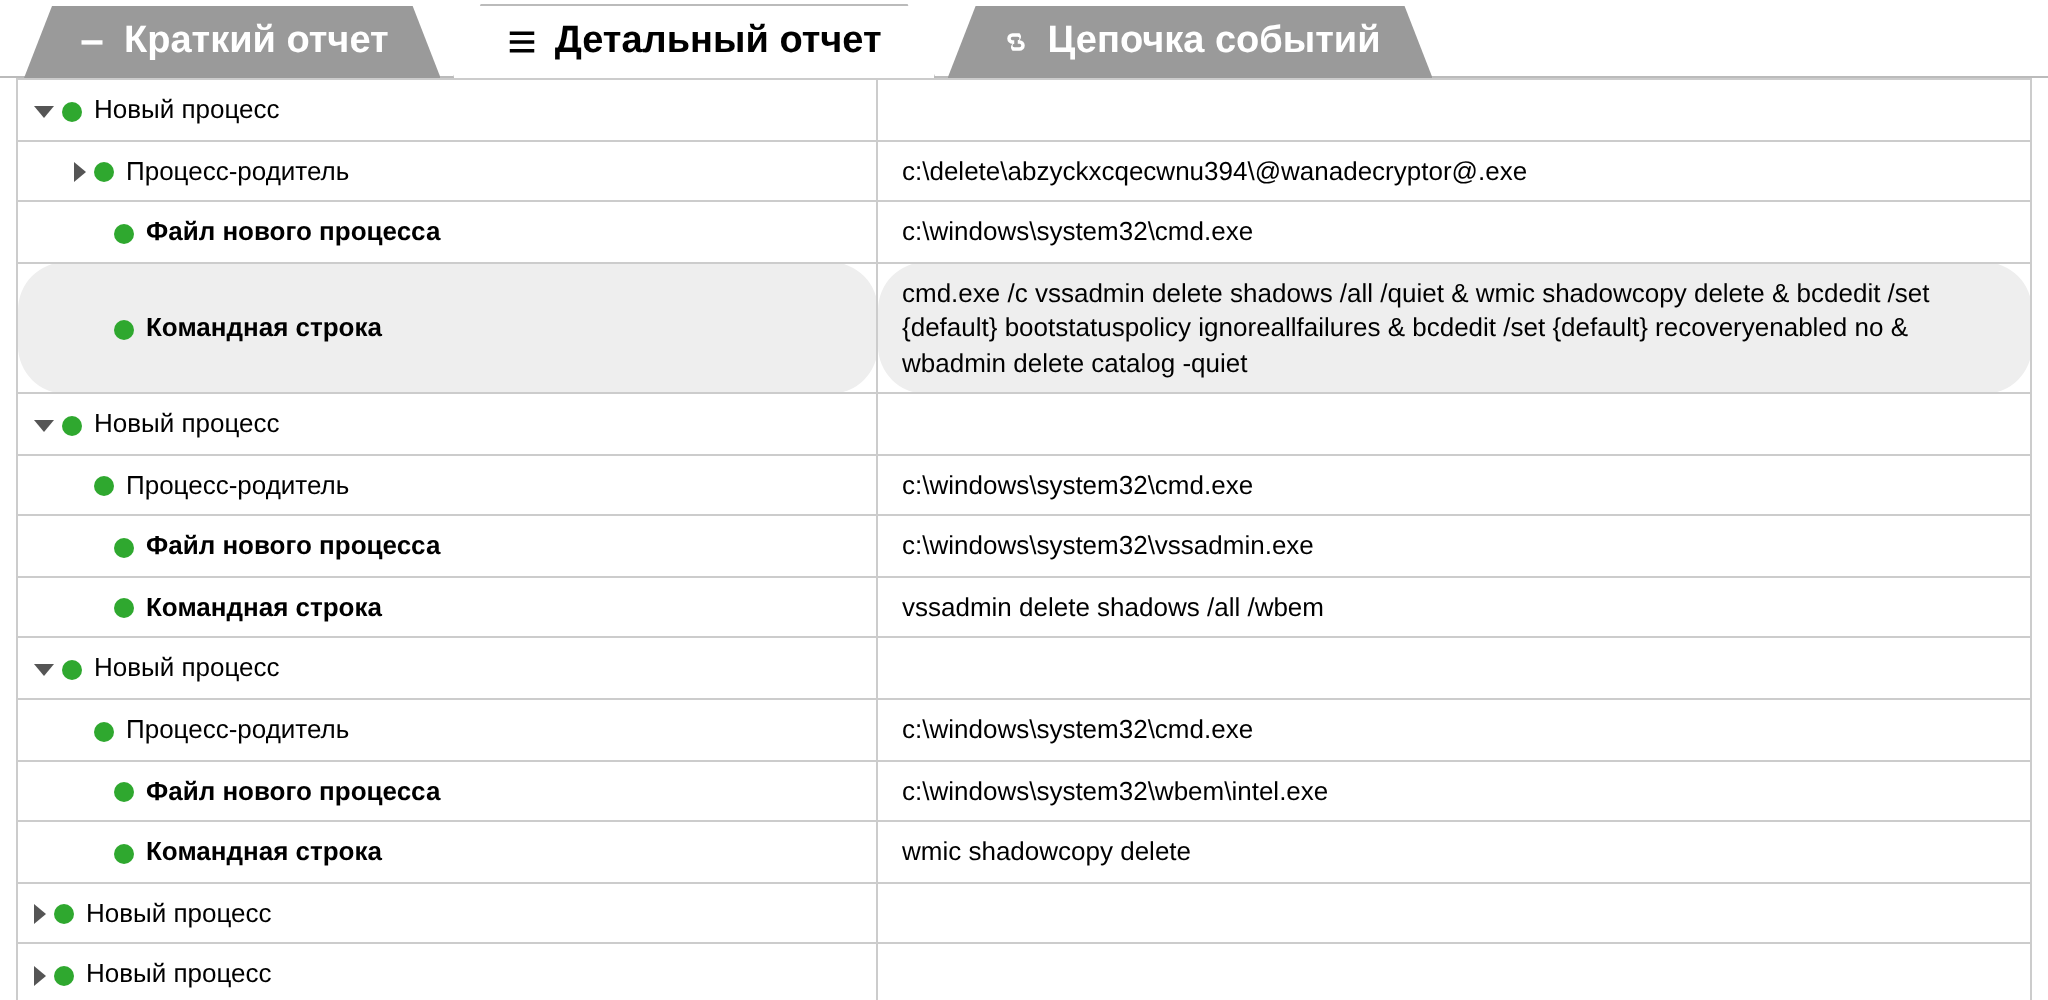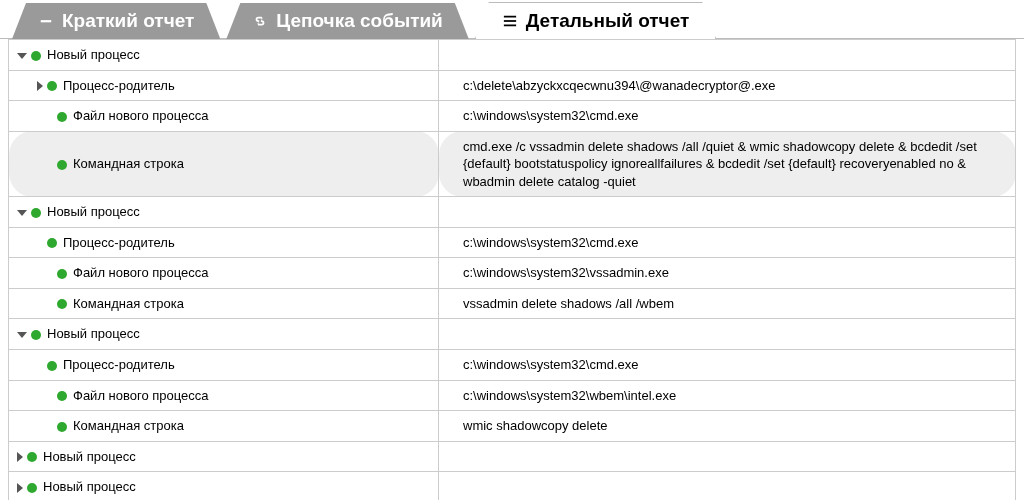--- a/index.html
+++ b/index.html
@@ -20,62 +20,62 @@
     border-top-left-radius: 4px;
     border-top-right-radius: 4px;
     clip-path: polygon(14px 0, calc(100% - 14px) 0, 100% 100%, 0 100%);
     min-width: 200px;
     justify-content: center;
   }
   .tab.active { background: #fff; color: #000; border: 1px solid #bbb; border-bottom: none; z-index: 2; }
   .tab .ticon { display: inline-flex; width: 16px; height: 16px; align-items: center; justify-content: center; }
   .content { border-top: 1px solid #bbb; margin-top: -1px; padding: 0 8px; }
   table { width: 100%; border-collapse: collapse; table-layout: fixed; }
-  td { border: 1px solid #ccc; padding: 6px 24px; vertical-align: middle; font-size: 13px; line-height: 1.35; }
+  td { border: 1px solid #ccc; padding: 6px 12px; vertical-align: middle; font-size: 13px; line-height: 1.35; }
   td.label { width: 430px; white-space: nowrap; }
   td.value { word-wrap: break-word; }
   tr.shaded td { background: #eeeeee; border-radius: 24px; }
   .caret { display: inline-block; width: 0; height: 0; margin-right: 4px; vertical-align: middle; }
   .caret.down { border-left: 5px solid transparent; border-right: 5px solid transparent; border-top: 6px solid #555; }
   .caret.right { border-top: 5px solid transparent; border-bottom: 5px solid transparent; border-left: 6px solid #555; }
   .dot { display: inline-block; width: 10px; height: 10px; border-radius: 50%; background: #2fa82f; margin-right: 6px; vertical-align: middle; }
   .ind0 { padding-left: 8px; }
   .ind1 { padding-left: 28px; }
-  .ind2 { padding-left: 48px; }
+  .ind2 { padding-left: 48px; font-weight: bold; }
   .placeholder { display:inline-block; width:10px; }
 </style>
 </head>
 <body>
 
 <div class="tabs">
   <div class="tab">
     <span class="ticon">
       <svg viewBox="0 0 16 16" width="14" height="14">
           <rect x="2" y="7" width="12" height="2.5" fill="#fff"></rect>
         </svg>
     </span>
     <span>Краткий отчет</span>
   </div>
-  <div class="tab">
-    <span class="ticon">
-      <svg viewBox="0 0 16 16" width="14" height="14">
-          <path d="M6 3a3 3 0 000 6h1V7H6a1 1 0 010-2h3a1 1 0 010 2V7h1a3 3 0 000-4H6zm4 4H9v2h1a1 1 0 010 2H7a1 1 0 010-2V9H6a3 3 0 000 4h4a3 3 0 000-6z" fill="#fff"></path>
-        </svg>
-    </span>
-    <span>Цепочка событий</span>
-  </div>
   <div class="tab active">
     <span class="ticon">
       <svg viewBox="0 0 16 16" width="14" height="14">
           <rect x="1" y="2" width="14" height="2" fill="#000"></rect>
           <rect x="1" y="7" width="14" height="2" fill="#000"></rect>
           <rect x="1" y="12" width="14" height="2" fill="#000"></rect>
         </svg>
     </span>
     <span>Детальный отчет</span>
+  </div>
+  <div class="tab">
+    <span class="ticon">
+      <svg viewBox="0 0 16 16" width="14" height="14">
+          <path d="M6 3a3 3 0 000 6h1V7H6a1 1 0 010-2h3a1 1 0 010 2V7h1a3 3 0 000-4H6zm4 4H9v2h1a1 1 0 010 2H7a1 1 0 010-2V9H6a3 3 0 000 4h4a3 3 0 000-6z" fill="#fff"></path>
+        </svg>
+    </span>
+    <span>Цепочка событий</span>
   </div>
 </div>
 
 <div class="content">
   <table>
     <tbody id="tbody">
         <tr>
           <td class="label ind0"><span class="caret down"></span><span class="dot"></span><span>Новый процесс</span></td>
           <td class="value"></td>
         </tr>

